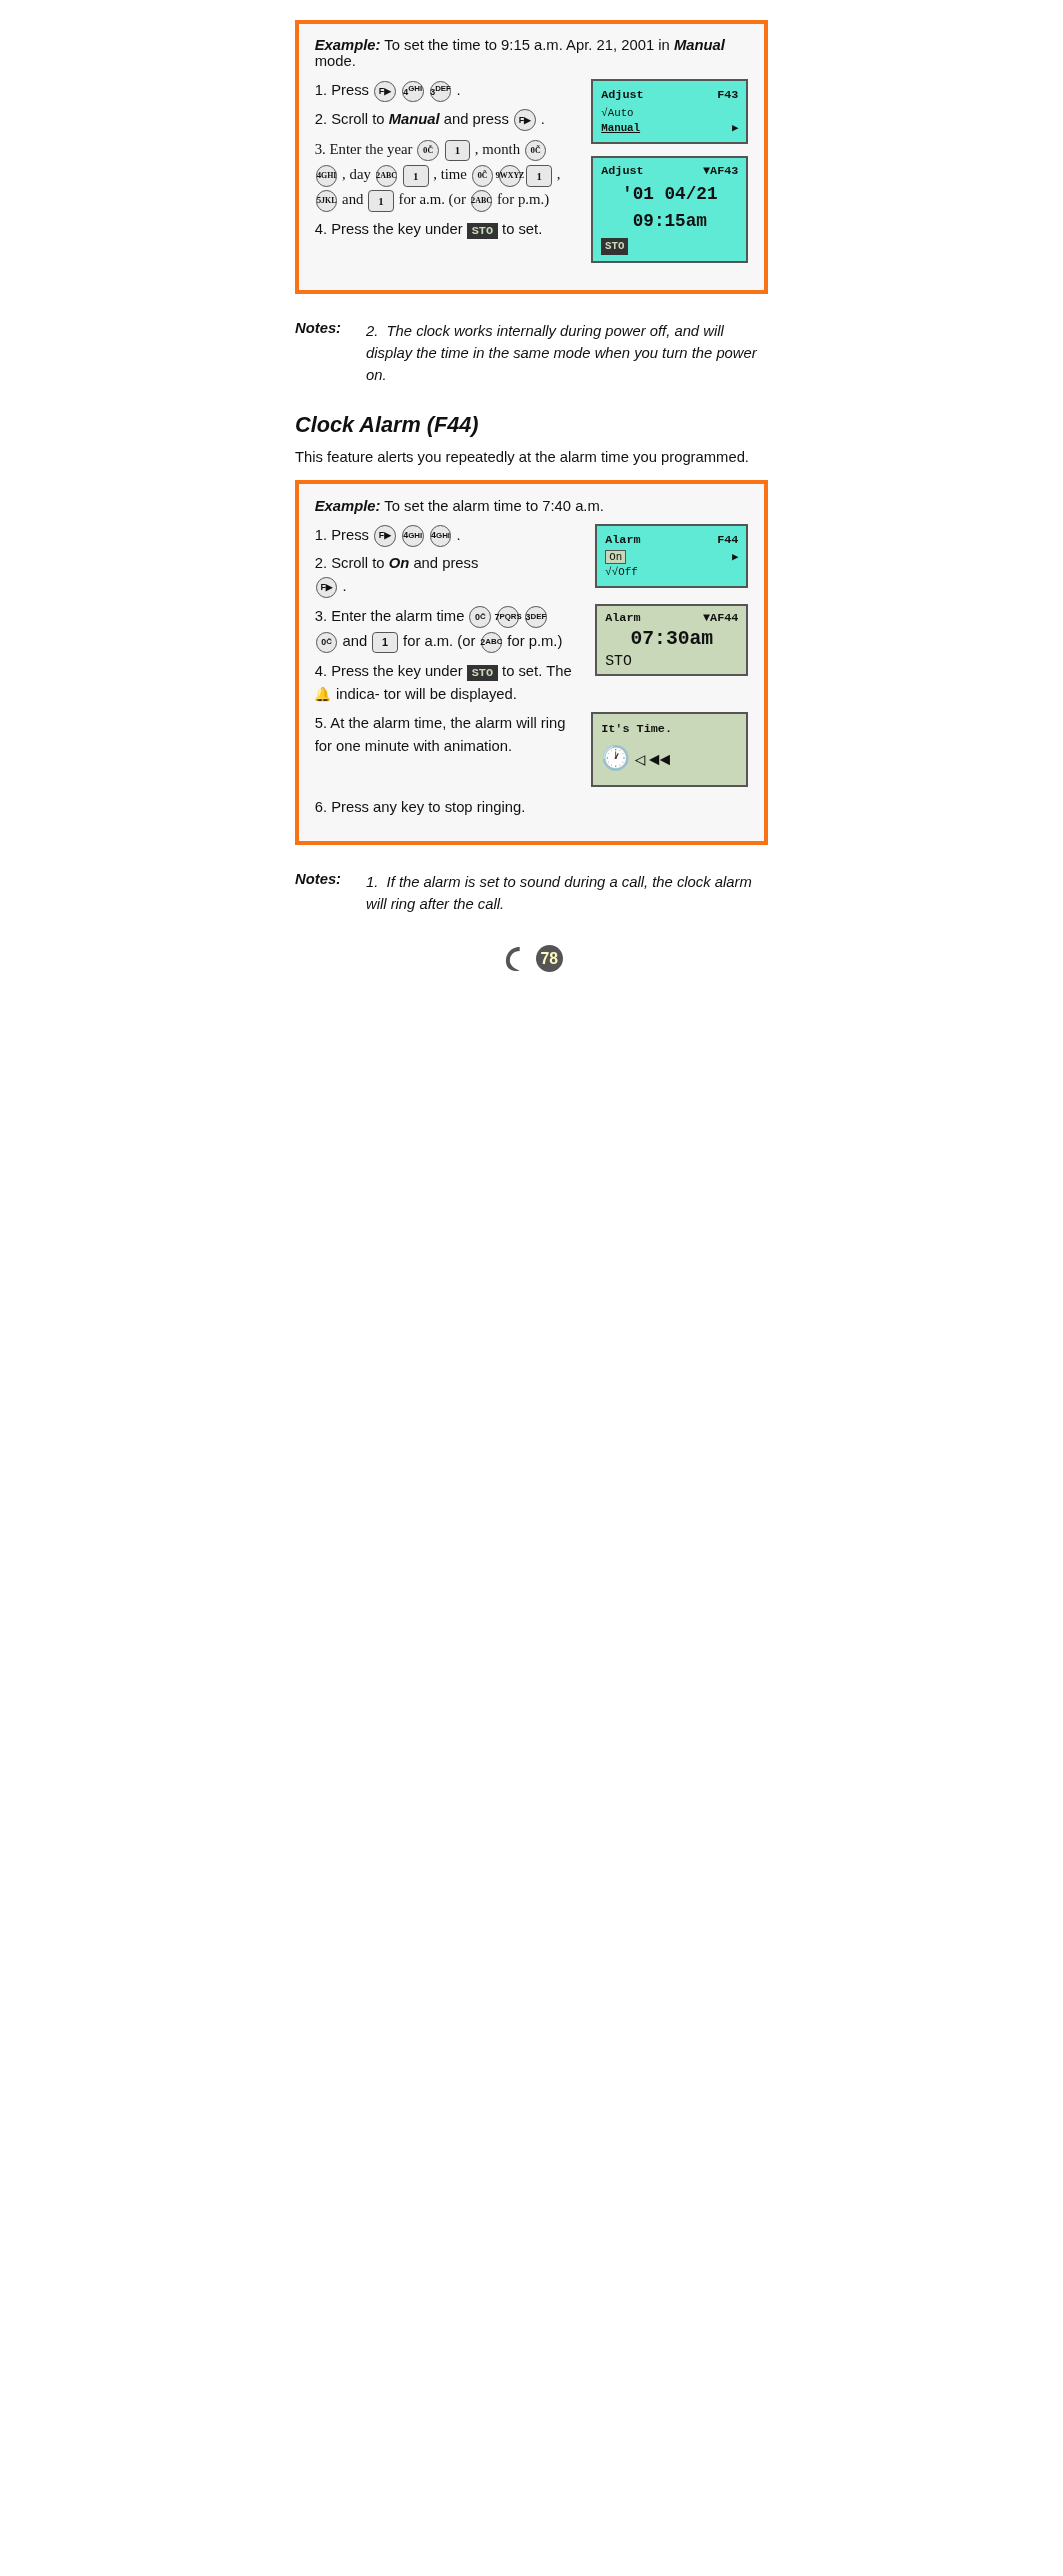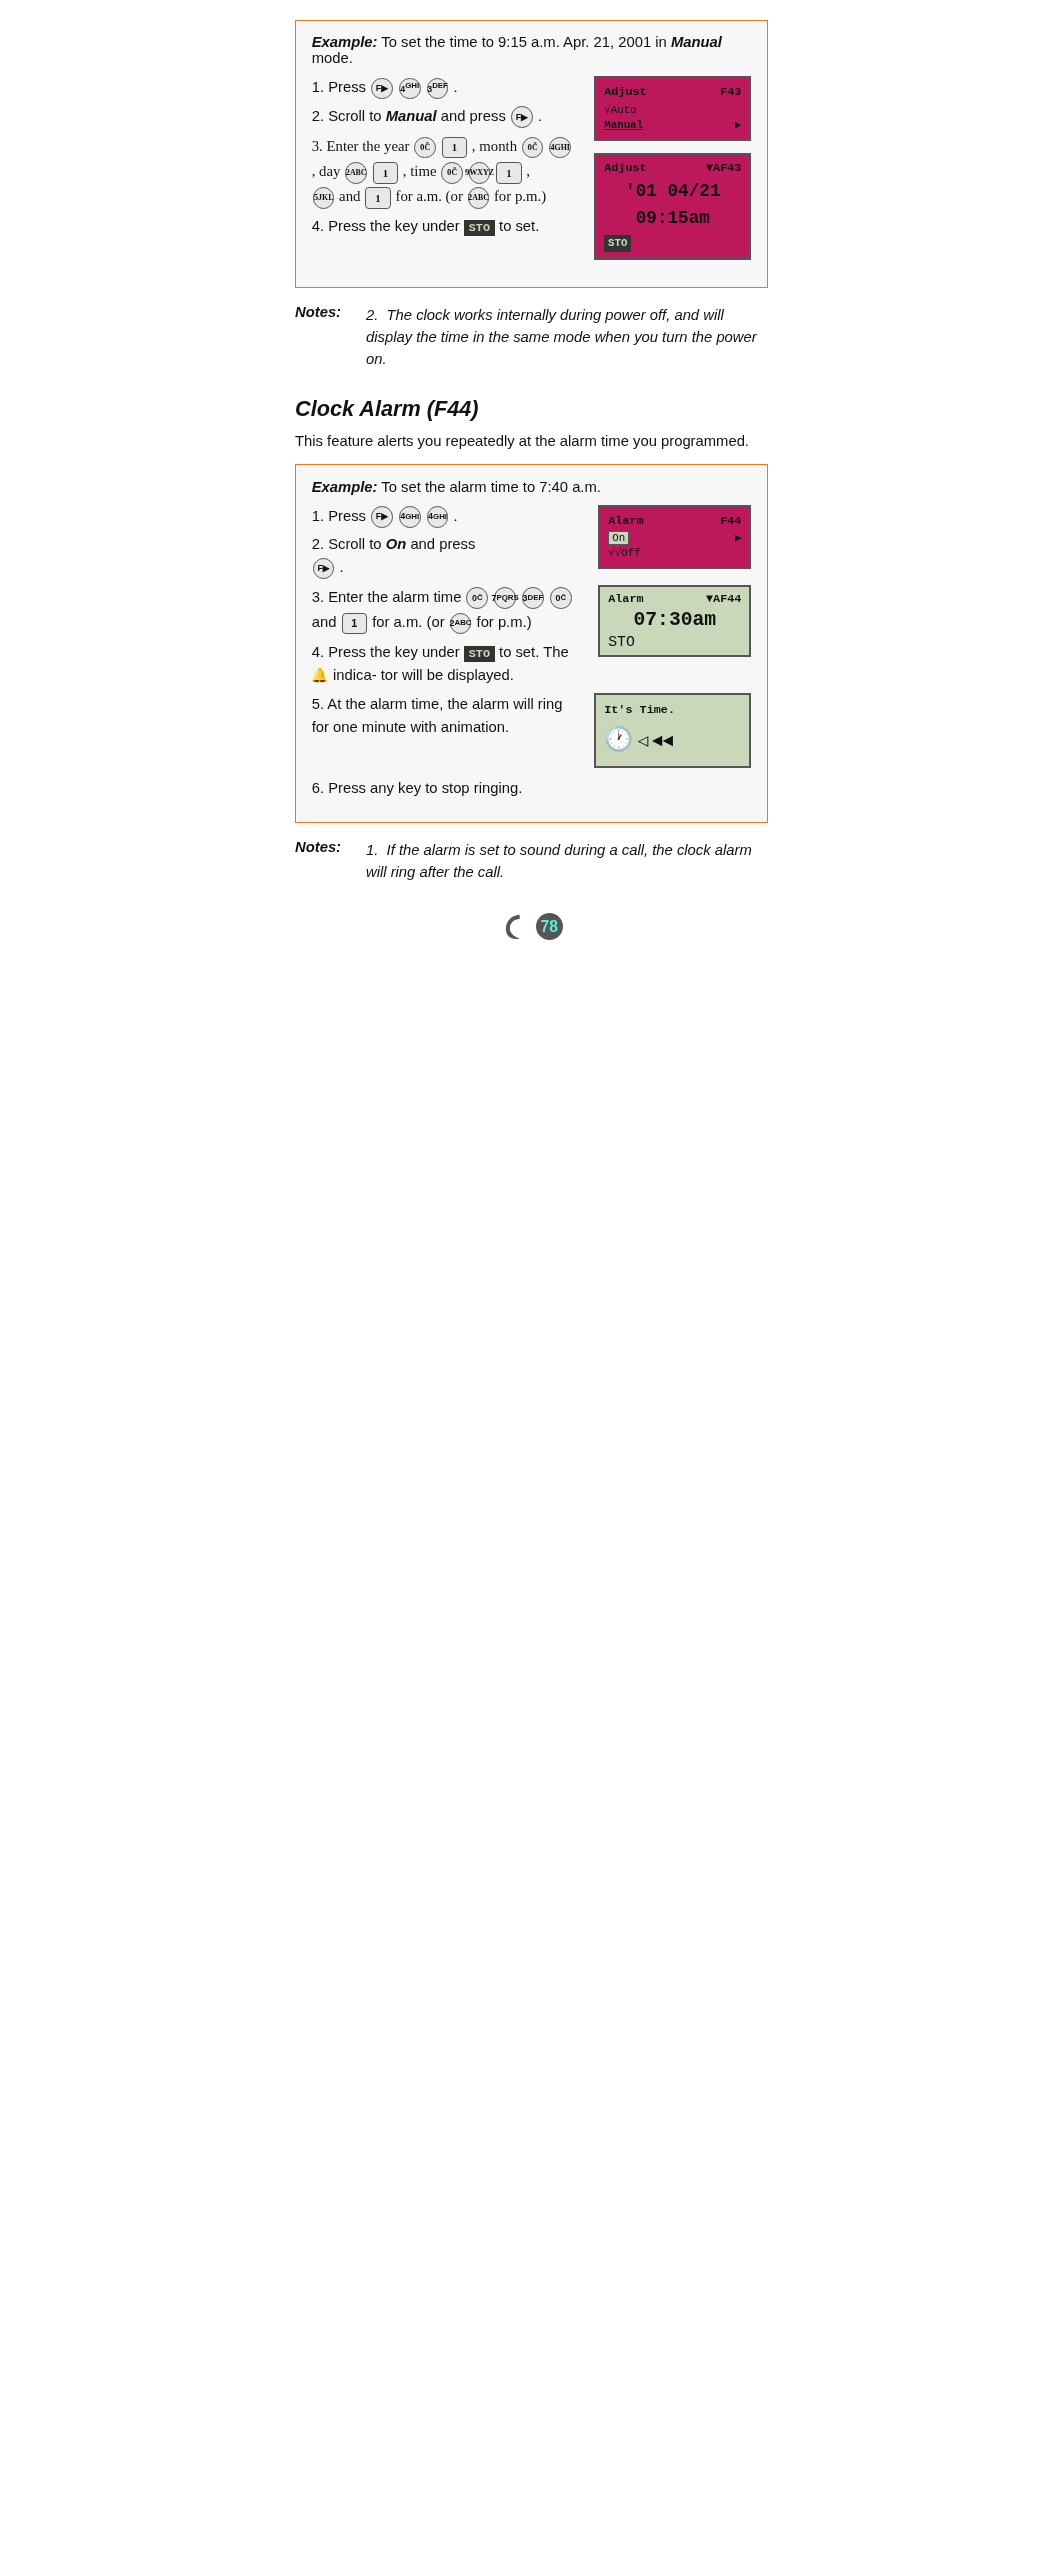--- a/index.html
+++ b/index.html
@@ -8,24 +8,24 @@
       font-family: Arial, sans-serif;
       font-size: 14.8px;
       width: 532px;
       margin: 0 auto;
       padding: 19.7px 29.5px 29.5px 29.5px;
       color: #111;
     }
 
     
     .example-box {
-      border: 1px solid #f97316;
+      border: 4px solid #f97316;
       background: #f7f7f7;
       padding: 13.8px 15.7px 15.7px 15.7px;
-      margin-bottom: 16px;
+      margin-bottom: 26px;
     }
 
     .example-label {
       font-style: italic;
       font-weight: bold;
     }
 
     
     .btn-circle {
       display: inline-flex;
@@ -59,21 +59,21 @@
       font-weight: bold;
       background: #e8e8e8;
       vertical-align: middle;
       padding: 0 3px;
       margin: 0 1px;
     }
 
     
     .lcd-screen {
       border: 2px solid #555;
-      background: #be185d;
+      background: #5eead4;
       font-family: 'Courier New', monospace;
       padding: 5.9px 7.9px;
       width: 157px;
       float: right;
       margin-left: 9.8px;
       margin-bottom: 7.9px;
       font-size: 12.8px;
       line-height: 1.4;
     }
     .lcd-screen .lcd-header {
@@ -147,21 +147,21 @@
 
     
     .page-num {
       text-align: center;
       margin-top: 19.7px;
       font-size: 14.8px;
     }
     .page-num span {
       display: inline-block;
       background: #555;
-      color: #5eead4;
+      color: #fef9c3;
       border-radius: 50%;
       width: 27.6px;
       height: 27.6px;
       line-height: 27.6px;
       text-align: center;
       font-weight: bold;
     }
 
     
     .alarm-time-lcd {

